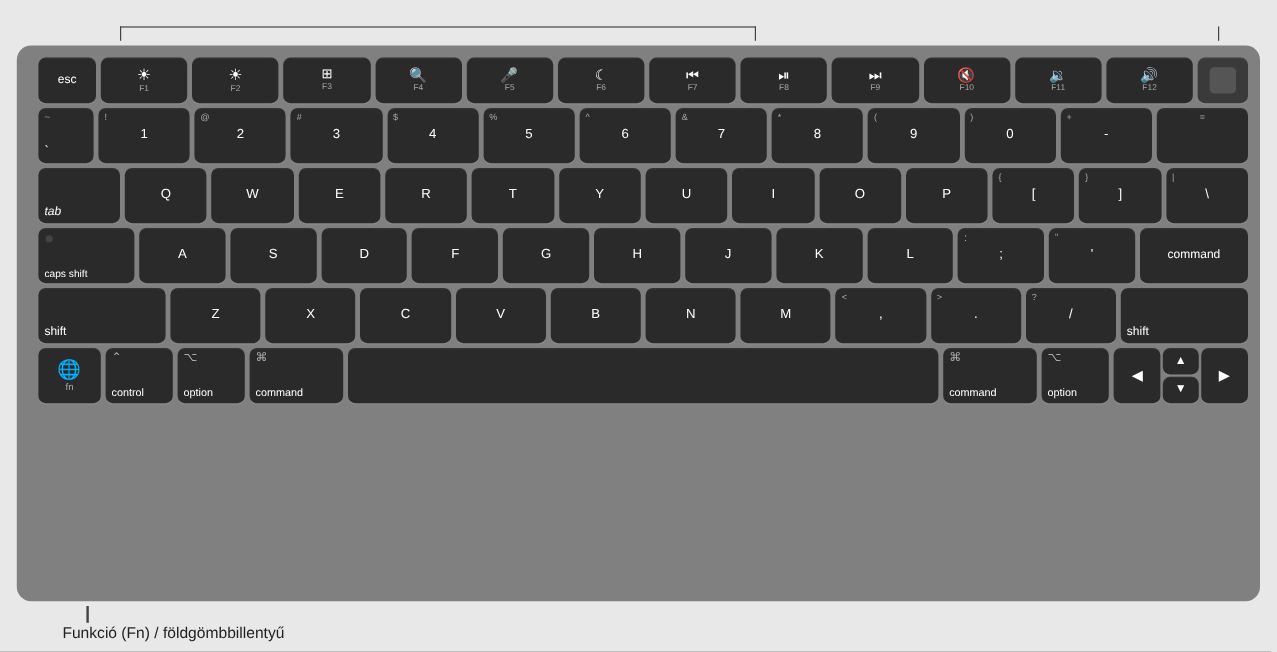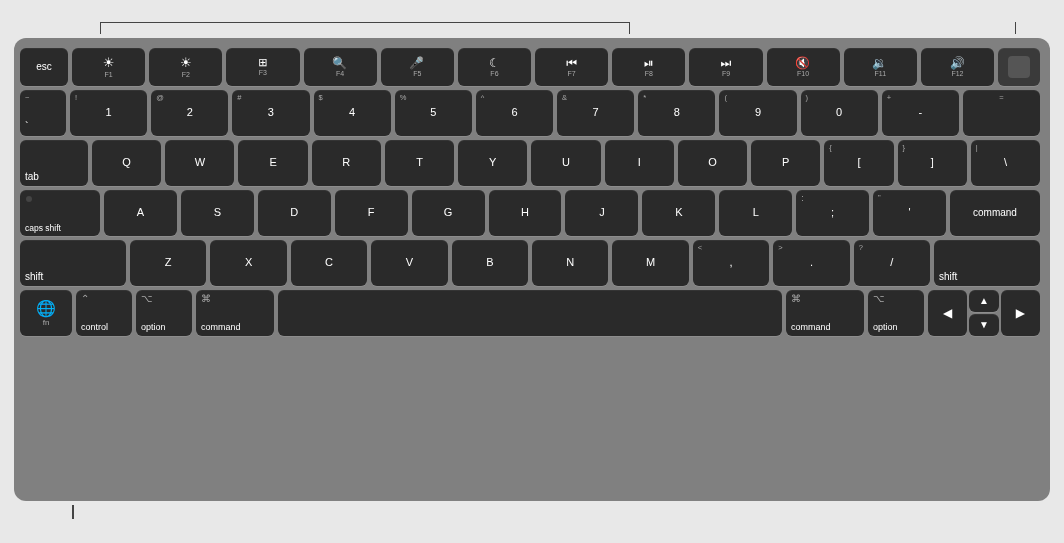--- a/index.html
+++ b/index.html
@@ -72,21 +72,21 @@
 
     
     .keyboard {
       position: absolute;
       top: 38px;
       left: 14px;
       right: 14px;
       bottom: 42px;
       background: #808080;
       border-radius: 12px;
-      padding: 10px 10px 10px 6px;
+      padding: 10px 10px 10px 18px;
       display: flex;
       flex-direction: column;
       gap: 4px;
     }
     .key-row {
       display: flex;
       gap: 4px;
       align-items: stretch;
     }
     .key {
@@ -159,20 +159,21 @@
 </head>
 <body>
 
 <div class="annotation-area">
 
   <div class="bracket-top-center"></div>
 
   <div class="bracket-top-right"></div>
 
   <div class="bracket-bottom-left-line"></div>
+  <div class="label-bottom-left">Funkció (Fn) / földgömbbillentyű</div>
 </div>
 
 <div class="keyboard">
 
   <div class="key-row row-fn">
     <div class="key key-center fn-key" style="width:48px;">
       <span class="main-label" style="font-size:10px;">esc</span>
     </div>
 
     <div class="key key-center fn-key" style="flex:1;">
@@ -289,21 +290,21 @@
       <span class="top-label">+</span>
       <span class="main-label">-</span>
     </div>
     <div class="key key-center" style="flex:1;">
       <span class="top-label" style="left:50%;transform:translateX(-50%);">=</span>
     </div>
   </div>
 
   <div class="key-row row-qwerty">
     <div class="key" style="width:68px;">
-      <span class="main-label" style="font-size:10px;">tab</span>
+      <span class="main-label" style="font-size:10px;font-style:italic;">tab</span>
     </div>
     <div class="key key-center" style="flex:1;">
         <span class="main-label">Q</span>
       </div>
     <div class="key key-center" style="flex:1;">
         <span class="main-label">W</span>
       </div>
     <div class="key key-center" style="flex:1;">
         <span class="main-label">E</span>
       </div>

